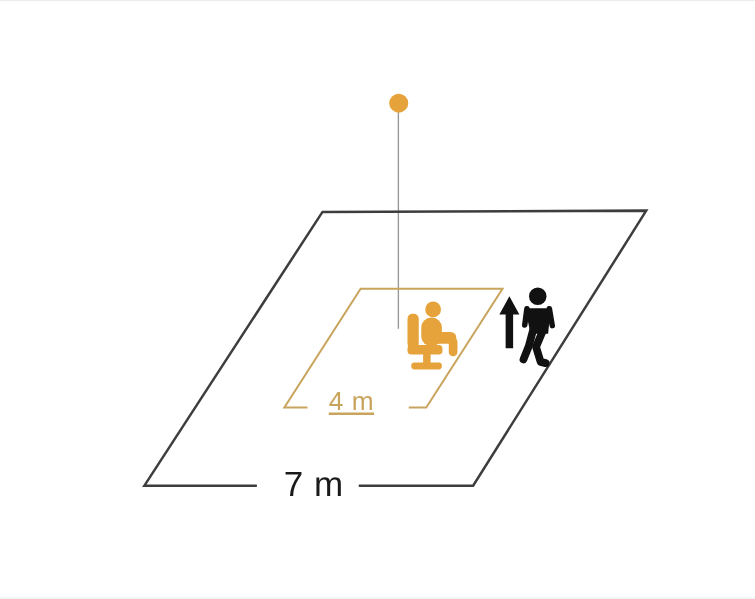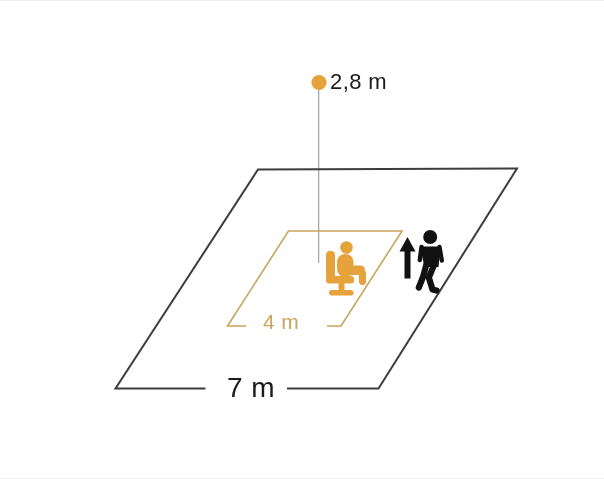--- a/index.html
+++ b/index.html
@@ -25,21 +25,21 @@
   }
   .label {
     position: absolute;
     line-height: 1;
     white-space: nowrap;
     letter-spacing: 0.4px;
     color: #1a1a1a;
     user-select: none;
   }
   .label-dark { color: #1a1a1a; }
-  .label-tan  { color: var(--range-outline, #C8A45C); }
+  .label-tan  { color: var(--range-outline, #C8A45C); text-decoration: underline; }
   .lbl-mounting { left: 330px; top: 70px;  font-size: 22px; }
   .lbl-seated   { left: 263px; top: 310px; font-size: 21px; }
   .lbl-walking  { left: 227px; top: 373px; font-size: 28px; }
 
   .stroke-dark  { stroke: var(--outline-dark, #3D3D3D); fill: none; stroke-width: 2; }
   .stroke-tan   { stroke: var(--range-outline, #C8A45C); fill: none; stroke-width: 1.6; }
   .stroke-plumb { stroke: var(--plumb-line, #999999); fill: none; stroke-width: 1.1; }
   .fill-orange  { fill: var(--accent-orange, #E7A33B); }
   .fill-black   { fill: var(--figure-black, #111111); }
   .stroke-black-limb { stroke: var(--figure-black, #111111); fill: none; stroke-linecap: round; stroke-linejoin: round; }
@@ -77,19 +77,18 @@
     <g transform="translate(417,228)">
       <circle cx="13.2" cy="8" r="7" class="fill-black"></circle>
       <path d="M3,17.5 L23.5,17.5 L21.5,38 L7.5,38 Z" class="fill-black"></path>
       <path d="M4.5,18 L2.8,31" class="stroke-black-limb" stroke-width="4.4"></path>
       <path d="M22.5,18 L24.8,31.5" class="stroke-black-limb" stroke-width="4.4"></path>
       <path d="M9.5,35 L6,48 L1.8,58.5" class="stroke-black-limb" stroke-width="6.2"></path>
       <path d="M17.5,35 L11.8,48.5 L15.5,60.5 L19.5,61.5" class="stroke-black-limb" stroke-width="6.2"></path>
     </g>
   </svg>
 
-  <div class="label label-dark lbl-mounting">2,8 m</div>
 
   <div class="label label-tan lbl-seated">4 m</div>
 
   <div class="label label-dark lbl-walking">7 m</div>
 
 </div>
 
 </body></html>

